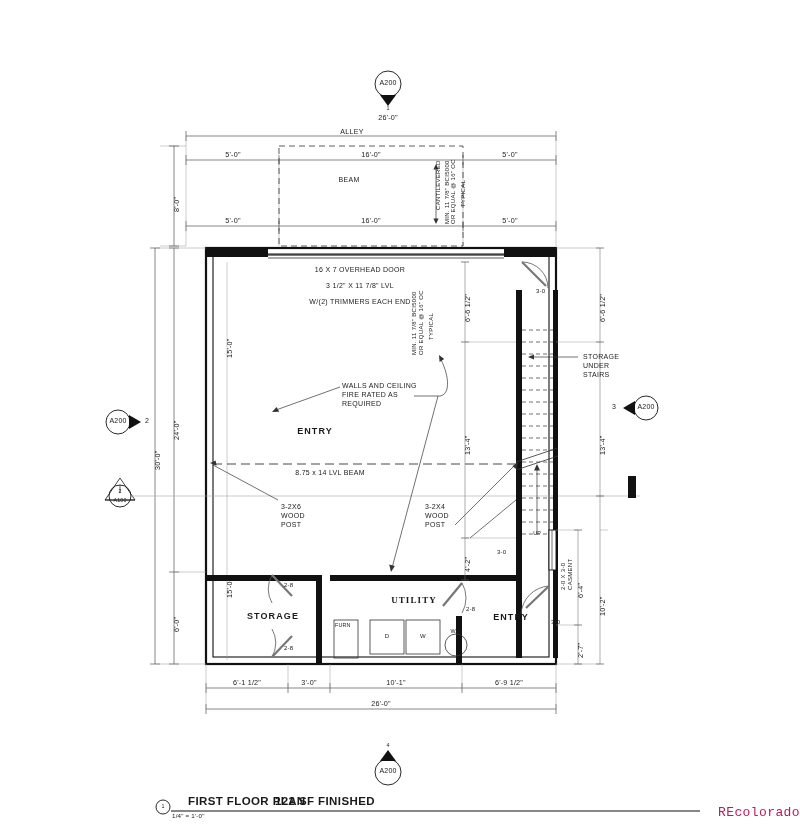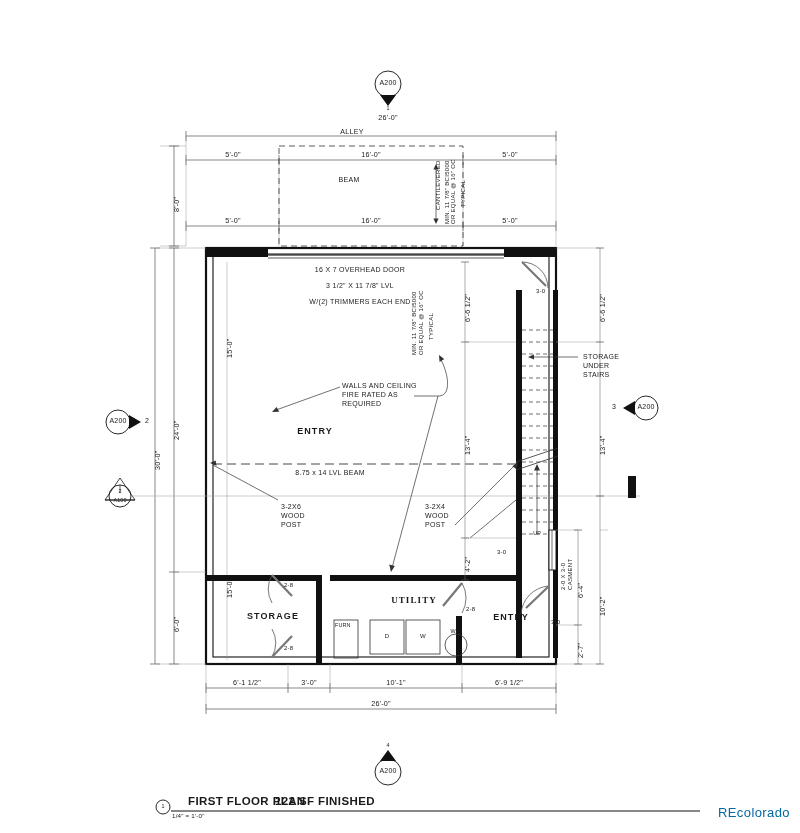--- a/index.html
+++ b/index.html
@@ -12,22 +12,22 @@
   .dim{font-size:7.2px;letter-spacing:.2px;}
   .dimv{font-size:7.2px;letter-spacing:.2px;transform-origin:0 0;}
   .note{font-size:7px;letter-spacing:.3px;}
   .notev{font-size:6px;letter-spacing:.3px;transform-origin:0 0;}
   .room{font-size:9px;font-weight:bold;letter-spacing:1.1px;}
   .small{font-size:6px;letter-spacing:.2px;}
   .tiny{font-size:5.4px;letter-spacing:.1px;}
   .mark{font-size:7px;letter-spacing:.2px;}
   .ttl{font-size:11.5px;font-weight:bold;letter-spacing:.4px;}
   .scl{font-size:6.2px;letter-spacing:.2px;}
-  .wm{position:absolute;font-size:13px;color:#0369a1;letter-spacing:.4px;
-      font-family:Liberation Sans, sans-serif;}
+  .wm{position:absolute;font-size:13px;color:#be185d;letter-spacing:.4px;
+      font-family:Liberation Mono, monospace;}
   .ctr{transform:translateX(-50%);}
 </style>
 </head>
 <body>
 
 <div class="sheet">
 
 <svg viewBox="0 0 800 833">
   <g stroke="#111" fill="none" stroke-width="0.7">
 

